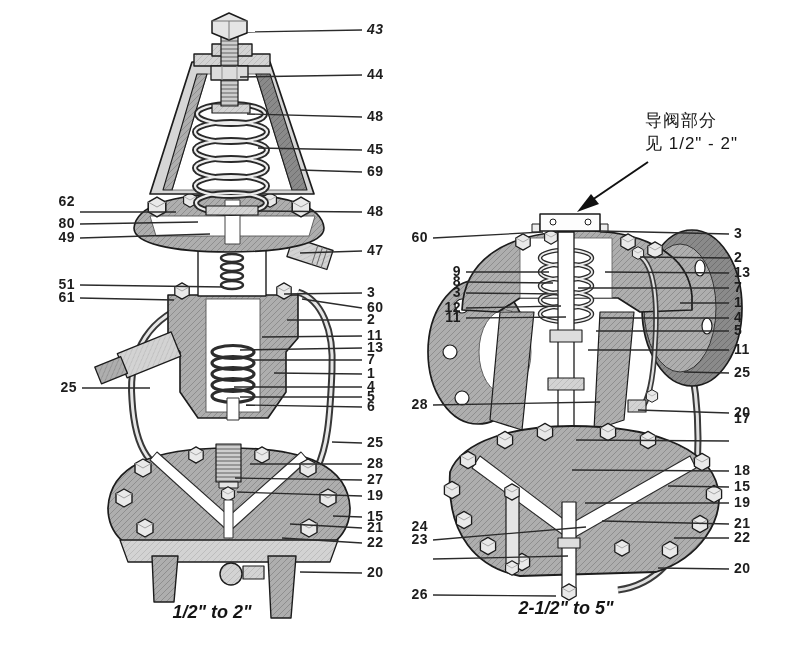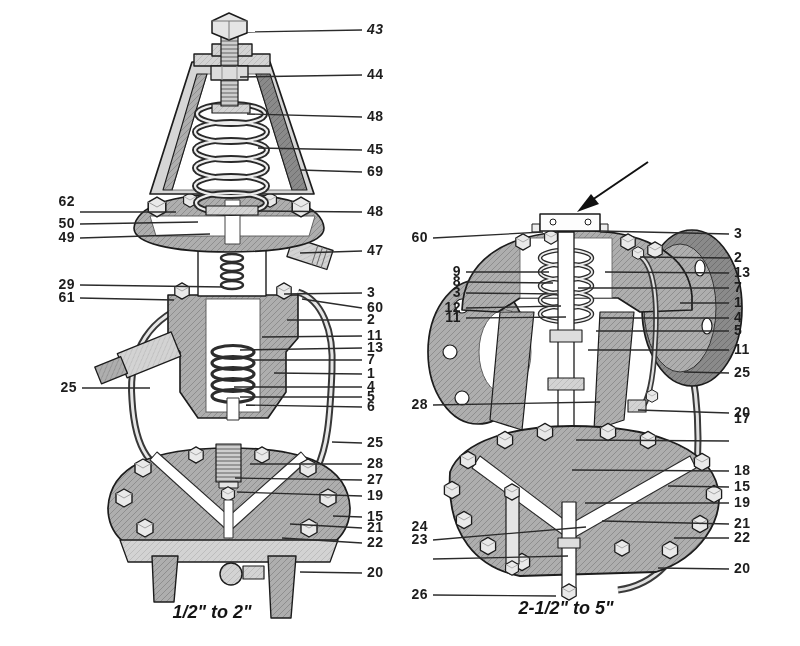--- a/index.html
+++ b/index.html
@@ -335,20 +335,24 @@
         <line x1="729" y1="441" x2="576" y2="440"></line>
         <line x1="729" y1="471" x2="572" y2="470"></line>
         <line x1="729" y1="487" x2="668" y2="486"></line>
         <line x1="729" y1="503" x2="585" y2="503"></line>
         <line x1="729" y1="524" x2="602" y2="521"></line>
         <line x1="729" y1="538" x2="674" y2="538"></line>
         <line x1="729" y1="569" x2="658" y2="568"></line>
       </g>
   </svg>
 
+  <div class="note">
+    <div>导阀部分</div>
+    <div>见 1/2" -  2"</div>
+  </div>
 
   <div class="caption" style="left:212px;top:612px;">1/2" to 2"</div>
   <div class="caption" style="left:566px;top:608px;">2-1/2" to 5"</div>
 
   <div id="labels">
       <div class="callout" style="top: 30px; left: 367px; font-style: italic;">43</div>
       <div class="callout" style="top: 75px; left: 367px;">44</div>
       <div class="callout" style="top: 117px; left: 367px;">48</div>
       <div class="callout" style="top: 150px; left: 367px;">45</div>
       <div class="callout" style="top: 172px; left: 367px;">69</div>
@@ -366,23 +370,23 @@
       <div class="callout" style="top: 407px; left: 367px;">6</div>
       <div class="callout" style="top: 443px; left: 367px;">25</div>
       <div class="callout" style="top: 464px; left: 367px;">28</div>
       <div class="callout" style="top: 480px; left: 367px;">27</div>
       <div class="callout" style="top: 496px; left: 367px;">19</div>
       <div class="callout" style="top: 517px; left: 367px;">15</div>
       <div class="callout" style="top: 528px; left: 367px;">21</div>
       <div class="callout" style="top: 543px; left: 367px;">22</div>
       <div class="callout" style="top: 573px; left: 367px;">20</div>
       <div class="callout" style="top: 202px; right: 725px;">62</div>
-      <div class="callout" style="top: 224px; right: 725px;">50</div>
+      <div class="callout" style="top: 224px; right: 725px;">80</div>
       <div class="callout" style="top: 238px; right: 725px;">49</div>
-      <div class="callout" style="top: 285px; right: 725px;">29</div>
+      <div class="callout" style="top: 285px; right: 725px;">51</div>
       <div class="callout" style="top: 298px; right: 725px;">61</div>
       <div class="callout" style="top: 388px; right: 723px;">25</div>
       <div class="callout" style="top: 238px; right: 372px;">60</div>
       <div class="callout" style="top: 272px; right: 339px;">9</div>
       <div class="callout" style="top: 282px; right: 339px;">8</div>
       <div class="callout" style="top: 293px; right: 339px;">3</div>
       <div class="callout" style="top: 308px; right: 339px;">12</div>
       <div class="callout" style="top: 318px; right: 339px;">11</div>
       <div class="callout" style="top: 405px; right: 372px;">28</div>
       <div class="callout" style="top: 540px; right: 372px;">23</div>

